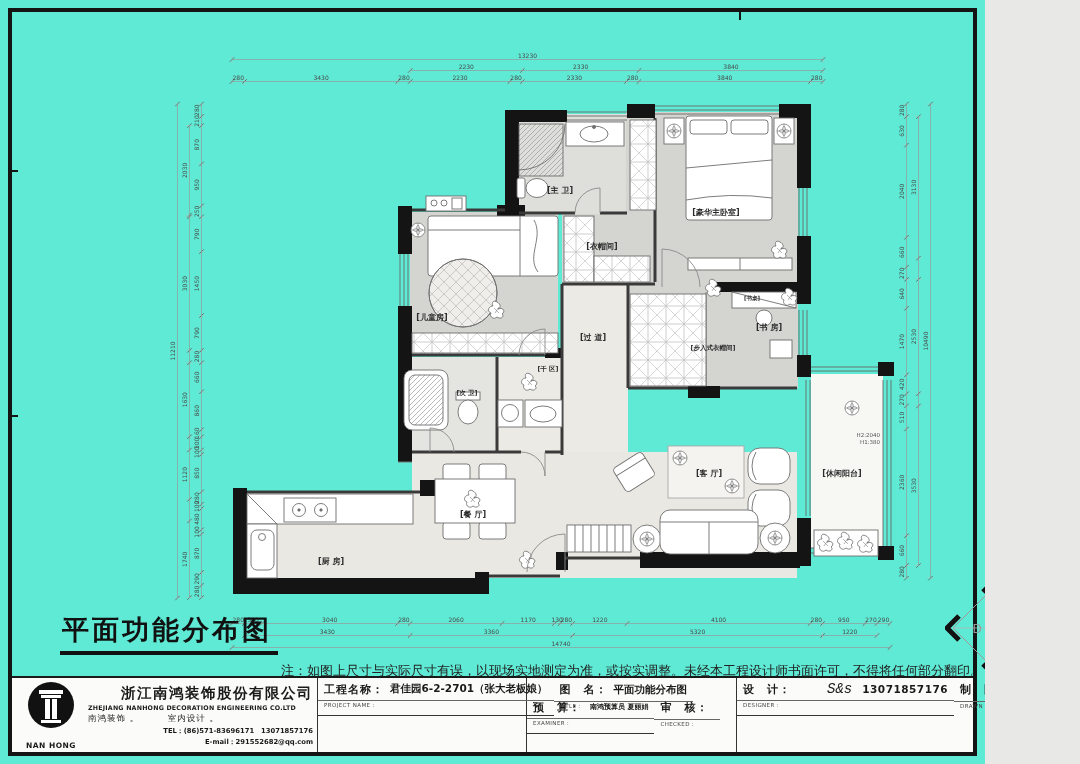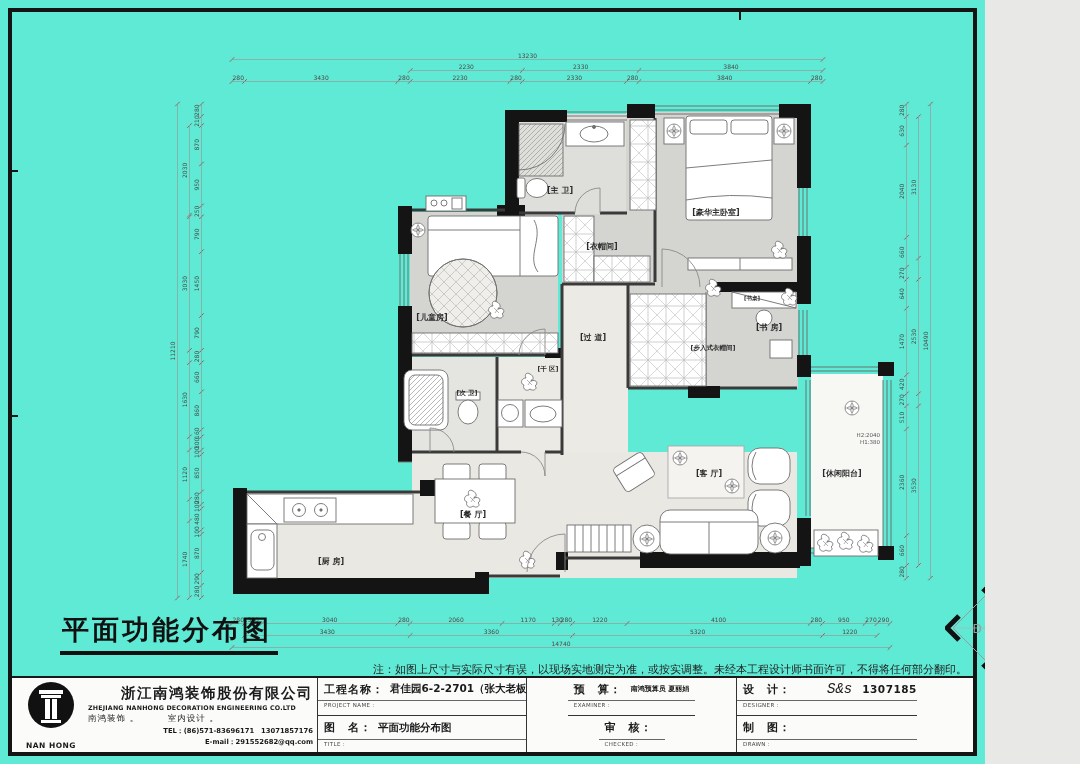--- a/index.html
+++ b/index.html
@@ -13,35 +13,35 @@
   .rlabel.tiny{font-size:5.5px;}
   .hnote{font-size:5.5px;fill:#555;text-anchor:end;}
   .dim-text{font-size:6px;fill:#4a4a4a;text-anchor:middle;}
   .compass-letter{font-size:12px;fill:#9a9a9a;text-anchor:middle;}
 
   
   .big-title{position:absolute;left:60px;top:612px;font-size:27px;font-weight:bold;
              letter-spacing:3px;color:#111;border-bottom:4px solid #111;padding:0 6px 3px 2px;}
 
   
-  .note-line{position:absolute;right:18px;top:662px;font-size:11px;color:#222;}
+  .note-line{position:absolute;right:2px;top:662px;font-size:13px;color:#222;}
 
   
   .titleblock{position:absolute;left:12px;right:12px;top:676px;bottom:12px;
               border-top:2px solid #1a1a1a;display:flex;background:#fbfbfa;}
   .tb-company{width:306px;border-right:1.5px solid #333;display:flex;align-items:center;
               padding:2px 4px 2px 8px;box-sizing:border-box;}
   .logo-wrap{width:62px;text-align:center;flex:none;}
   .logo-txt{font-size:7.5px;font-weight:bold;letter-spacing:.5px;margin-top:7px;}
   .comp-info{flex:1;padding-left:6px;}
   .comp-cn{font-size:14.5px;font-weight:bold;letter-spacing:1.5px;white-space:nowrap;text-align:right;}
   .comp-en{font-size:6.3px;font-weight:bold;letter-spacing:.2px;margin-top:1px;}
   .comp-sub{font-size:8.5px;margin-top:2px;letter-spacing:1px;}
   .comp-tel,.comp-mail{font-size:6.8px;font-weight:bold;text-align:right;margin-top:1px;}
-  .tb-col{border-right:1.5px solid #333;box-sizing:border-box;display:flex;flex-direction:column;}
+  .tb-col{border-right:1.5px solid #333;box-sizing:border-box;display:flex;flex-direction:row;}
   .tb-col:last-child{border-right:none;}
   .tb-colA{width:209px;}.tb-colB{width:210px;align-items:center;}.tb-colC{width:180px;}.tb-colD{flex:1;}
   .tb-row{height:38px;display:flex;flex-direction:column;box-sizing:border-box;}
   .tb-row.first{border-bottom:1.5px solid #333;}
   .tb-main{height:24px;display:flex;align-items:center;padding:0 6px;border-bottom:.5px solid #666;
            box-sizing:border-box;white-space:nowrap;overflow:hidden;}
   .tb-cap{height:12px;font-size:5.5px;color:#444;padding:1px 6px;letter-spacing:.4px;}
   .tb-label{font-size:11px;font-weight:bold;letter-spacing:1px;flex:none;}
   .v-lg{font-size:10.5px;font-weight:bold;margin-left:6px;}
   .v-sm{font-size:7px;margin-left:9px;font-weight:bold;}

